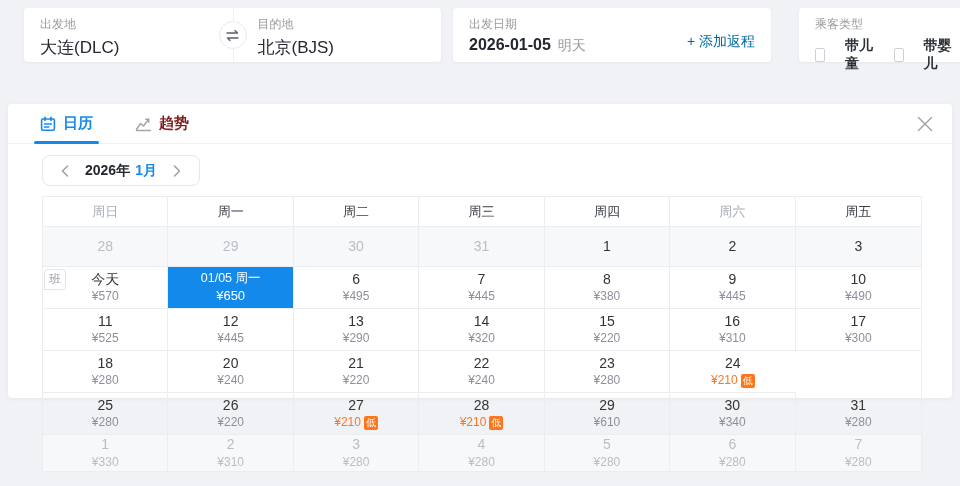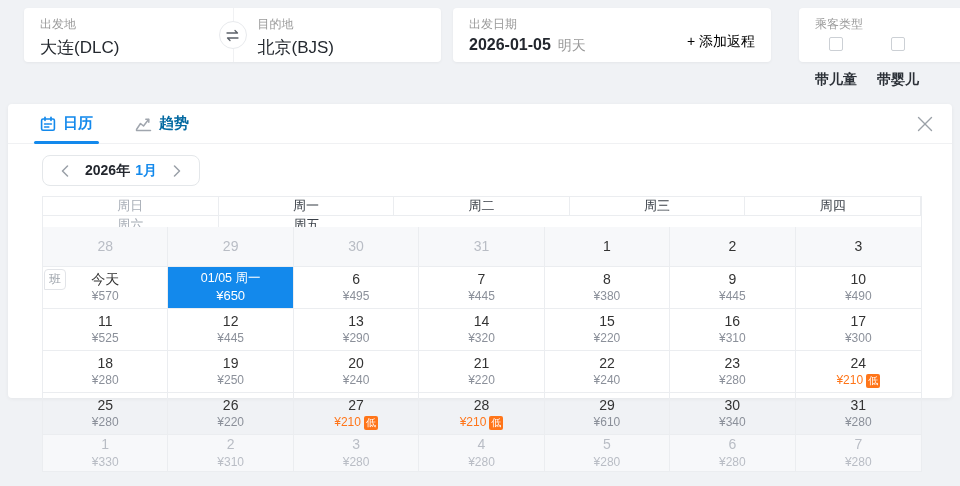--- a/index.html
+++ b/index.html
@@ -15,40 +15,40 @@
   .route-card::before{content:"";position:absolute;left:50%;top:0;bottom:0;width:1px;background:#f0f1f3;}
   .half{flex:1;padding:8px 16px 0 16px;}
   .field-label{font-size:12px;color:var(--text-gray);margin-bottom:3px;}
   .field-value{font-size:17px;color:#24292f;}
   .swap-btn{position:absolute;left:calc(50% - 14px);top:13px;width:28px;height:28px;border-radius:50%;
     border:1px solid #e8eaed;background:#fff;display:flex;align-items:center;justify-content:center;z-index:2;cursor:pointer;}
   .date-card{width:318px;height:54px;margin-left:12px;padding:8px 16px 0 16px;display:flex;justify-content:space-between;}
   .date-row{display:flex;align-items:baseline;gap:7px;}
   .date-main{font-size:16px;font-weight:700;color:#23272e;}
   .date-hint{font-size:14px;color:var(--text-gray);}
-  .add-return{font-size:14px;color:#000000;align-self:center;margin-top:6px;cursor:pointer;}
+  .add-return{font-size:14px;color:#0369a1;align-self:center;margin-top:6px;cursor:pointer;}
   .pax-card{flex:1;height:54px;margin-left:28px;padding:8px 16px 0 16px;}
   .pax-row{display:flex;gap:20px;margin-top:4px;}
-  .pax-opt{display:flex;align-items:center;gap:20px;font-size:14px;font-weight:700;color:#2b3037;cursor:pointer;flex-direction:column;}
+  .pax-opt{display:flex;align-items:center;gap:20px;font-size:14px;font-weight:700;color:#2b3037;cursor:pointer;}
   .cb{width:14px;height:14px;border:1px solid #ccd0d5;border-radius:2px;background:#fff;display:inline-block;}
   
   .panel{position:absolute;left:8px;top:104px;width:944px;height:294px;background:#fff;border-radius:4px;
     box-shadow:0 1px 4px rgba(0,0,0,.05);}
   .tabbar{height:40px;border-bottom:1px solid #f0f1f3;display:flex;align-items:center;padding:0 18px 0 32px;position:relative;}
-  .tab{display:flex;align-items:center;gap:7px;font-size:15px;font-weight:700;color:#0369a1;height:100%;margin-right:42px;cursor:pointer;position:relative;}
+  .tab{display:flex;align-items:center;gap:7px;font-size:15px;font-weight:700;color:#7f1d1d;height:100%;margin-right:42px;cursor:pointer;position:relative;}
   .tab.active{color:var(--accent);}
   .tab.active::after{content:"";position:absolute;left:-6px;right:-6px;bottom:-1px;height:3px;background:var(--accent);border-radius:2px;}
   .close-btn{position:absolute;right:18px;top:11px;cursor:pointer;line-height:0;}
   .month-nav{margin:11px 0 10px 34px;display:inline-flex;align-items:center;border:1px solid #e4e7ea;border-radius:8px;padding:0 14px;height:31px;}
   .chev{display:flex;align-items:center;padding:4px;cursor:pointer;line-height:0;}
   .mn-year{font-size:14px;font-weight:700;color:#23272e;margin:0 5px 0 12px;}
   .mn-month{font-size:14px;font-weight:700;color:var(--accent);margin-right:12px;}
   
   .cal{margin-left:34px;width:880px;border:1px solid var(--border);}
-  .cal-head{display:grid;grid-template-columns:repeat(5,1fr);height:30px;text-align:right;}
+  .cal-head{display:grid;grid-template-columns:repeat(7,1fr);height:30px;text-align:right;}
   .wd{display:flex;align-items:center;justify-content:center;font-size:13px;color:#3a4048;
     border-right:1px solid var(--border);border-bottom:1px solid var(--border);}
   .wd:last-child{border-right:none;}
   .wd.wk{color:#a8aeb7;}
   .cal-row{display:grid;grid-template-columns:repeat(7,1fr);height:42px;}
   #cal-body .cal-row:first-child{height:40px;}
   #cal-body .cal-row:last-child{height:36px;}
   .cal-row.dim .cell{background:var(--dim-row-bg);}
   .cell{display:flex;flex-direction:column;align-items:center;justify-content:center;gap:1px;
     border-right:1px solid var(--border);border-bottom:1px solid var(--border);cursor:pointer;}
@@ -288,26 +288,20 @@
           </div>
         </div>
         <div class="cal-row">
           <div class="cell">
             <div class="day">18</div>
             <div class="price">
               <span>¥280</span>
             </div>
           </div>
           <div class="cell">
-            <div class="day">19</div>
-            <div class="price">
-              <span>¥250</span>
-            </div>
-          </div>
-          <div class="cell">
             <div class="day">20</div>
             <div class="price">
               <span>¥240</span>
             </div>
           </div>
           <div class="cell">
             <div class="day">21</div>
             <div class="price">
               <span>¥220</span>
             </div>

